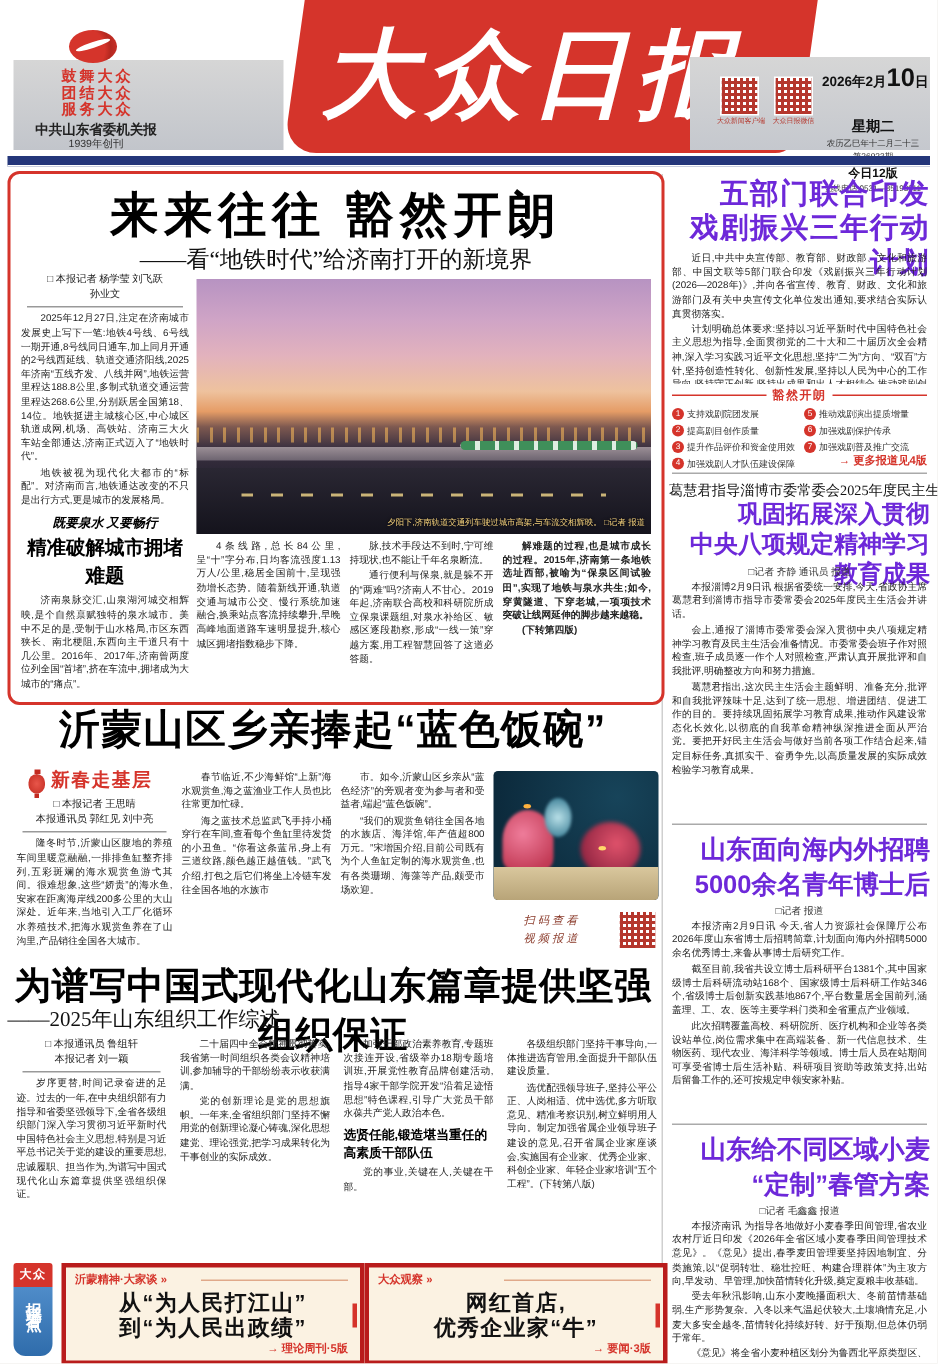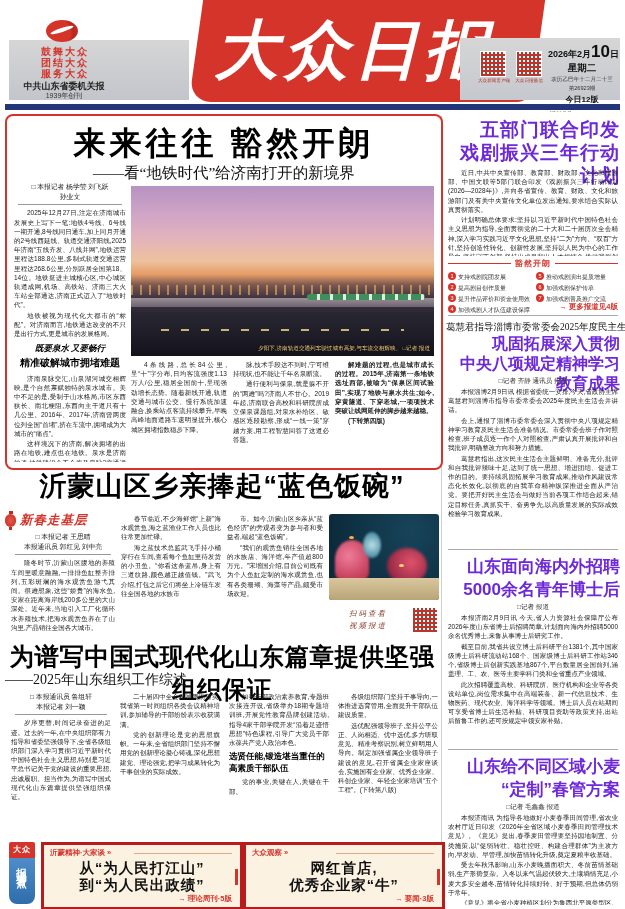--- a/index.html
+++ b/index.html
@@ -26,62 +26,62 @@
     background:linear-gradient(180deg,#d6d6d6,#c5c8ce);}
   .qr-item{position:absolute;top:14px;width:30px;text-align:center;}
   .qr1{left:18px;} .qr2{left:54px;}
   .qr{width:24px;height:24px;margin:0 auto;background:
     repeating-linear-gradient(0deg,#b5372d 0 2px,rgba(255,255,255,0) 2px 4px),
     repeating-linear-gradient(90deg,#b5372d 0 2px,#fff 2px 4px);outline:1px solid #fff;}
   .qr-label{margin-top:2px;font-size:4.6px;color:#b5372d;white-space:nowrap;}
   .dateblock{position:absolute;right:4px;top:4px;width:68px;text-align:center;color:#111;}
   .date-main{font-size:9px;font-weight:bold;white-space:nowrap;}
   .date-big{font-size:17px;font-weight:bold;}
-  .weekday{font-size:9.5px;font-weight:bold;margin-top:0;}
+  .weekday{font-size:9.5px;font-weight:bold;margin-top:16px;}
   .lunar,.issue{font-size:5.6px;color:#333;margin-top:1px;}
   .today-pages{font-size:8px;font-weight:bold;margin-top:1px;}
   .hotline{font-size:5.4px;color:#333;margin-top:1px;white-space:nowrap;}
   .blue-rule{position:absolute;left:5px;top:104px;width:615px;height:6px;background:#24367a;border-bottom:1px solid #fff;}
   .vline{position:absolute;left:441px;top:116px;height:789px;border-left:1px solid #cfcfcf;}
   
   .col{position:absolute;font-size:6.5px;line-height:1.42;text-align:justify;color:#222;overflow:hidden;}
   .col p{margin:0 0 1px;text-indent:2em;}
   .byline{font-family:"Liberation Serif",serif;}
   .byline p{text-indent:0;text-align:center;font-size:6.8px;margin:0;}
   .hairline{border:0;border-top:1px solid #999;margin:3px 4px;}
   
   .lead-box{position:absolute;left:5px;top:114px;width:434px;height:352px;background:#fff;
     border:2px solid #d5342b;border-radius:8px;}
   .lead-hl{position:absolute;left:0;top:6px;width:100%;text-align:center;font-size:32px;font-weight:900;letter-spacing:4px;color:#000;}
   .lead-sub{position:absolute;left:0;top:47px;width:100%;text-align:center;
     font-family:"Liberation Serif",serif;font-size:15.5px;color:#111;}
   .lead-leftcol{left:7px;top:66px;width:112px;height:280px;}
   .sub-italic{font-family:"Liberation Serif",serif;font-style:italic;font-weight:bold;font-size:8.5px;text-align:center;margin:4px 0 2px;color:#000;}
-  .sub-bold{font-weight:900;font-size:10px;text-align:center;margin:0 0 3px;color:#000;}
+  .sub-bold{font-weight:900;font-size:13px;text-align:center;margin:0 0 3px;color:#000;}
   .lead-photo{position:absolute;left:124px;top:70px;width:303px;height:170px;overflow:hidden;background:
     linear-gradient(180deg,#b793c2 0%,#cfa4c6 16%,#e2b2bd 30%,#eec29e 44%,#e59c66 52%,#7e5950 58%,#3c3140 66%,#272433 78%,#1d1b26 100%);}
   .skyline{position:absolute;left:0;top:52%;width:100%;height:26px;opacity:.85;background:
     repeating-linear-gradient(90deg,#352c3d 0 14px,transparent 14px 18px,#473а4d 18px 30px,transparent 30px 33px,#2c2636 33px 52px,transparent 52px 55px);}
   .viaduct{position:absolute;left:0;top:66%;width:100%;height:9px;background:linear-gradient(180deg,#9b8f96,#6d6470);}
   .train{position:absolute;left:58%;top:63.5%;width:118px;height:6px;border-radius:3px;background:
     repeating-linear-gradient(90deg,#3f8f5a 0 10px,#dfeee2 10px 13px);}
   .road{position:absolute;left:0;bottom:0;width:100%;height:26%;background:linear-gradient(180deg,#2a2733,#14131c);}
   .road::after{content:"";position:absolute;left:10%;top:40%;width:80%;height:2px;background:
     repeating-linear-gradient(90deg,#f4d98b 0 8px,transparent 8px 20px);opacity:.8;}
   .lights{position:absolute;left:0;top:58%;width:100%;height:10px;background:
     repeating-linear-gradient(90deg,rgba(255,190,90,.9) 0 2px,transparent 2px 9px);opacity:.6;}
   .photo-caption{position:absolute;right:4px;bottom:3px;font-size:5.6px;color:#f6d27c;text-shadow:0 0 2px #000;}
   .lead-cola{left:124px;top:244px;width:96px;height:102px;}
   .lead-colb{left:226px;top:244px;width:96px;height:102px;}
   .lead-colc{left:328px;top:244px;width:99px;height:102px;}
   .cont{font-weight:bold;}
   
   .minyi{position:absolute;left:5px;top:468px;width:434px;height:168px;}
   .minyi-hl{position:absolute;left:0;top:0;width:100%;text-align:center;font-size:27px;font-weight:900;letter-spacing:1px;color:#000;}
-  .badge{position:absolute;left:0;top:44px;display:flex;align-items:center;gap:4px;font-style:italic;}
+  .badge{position:absolute;left:14px;top:44px;display:flex;align-items:flex-end;gap:4px;}
   .lantern{width:11px;height:13px;background:radial-gradient(ellipse at center,#e8564a,#c22a20);border-radius:50% / 44%;position:relative;}
   .lantern::before{content:"";position:absolute;left:3.5px;top:-3px;width:4px;height:3px;background:#c22a20;}
   .lantern::after{content:"";position:absolute;left:4px;bottom:-3px;width:3px;height:3px;background:#c22a20;}
   .badge-text{font-size:12.5px;font-weight:900;color:#d5342b;letter-spacing:1px;}
   .minyi-col1{left:6px;top:64px;width:104px;height:102px;}
   .minyi-col2{left:116px;top:46px;width:100px;height:120px;}
   .minyi-col3{left:222px;top:46px;width:96px;height:120px;}
   .aq-photo{position:absolute;left:324px;top:46px;width:110px;height:86px;border-radius:3px;overflow:hidden;background:
     radial-gradient(circle at 75% 20%,#17445a,#0c2a3c 75%);}
   .coral1{position:absolute;left:6px;top:26px;width:34px;height:40px;border-radius:50% 50% 20% 20%;

